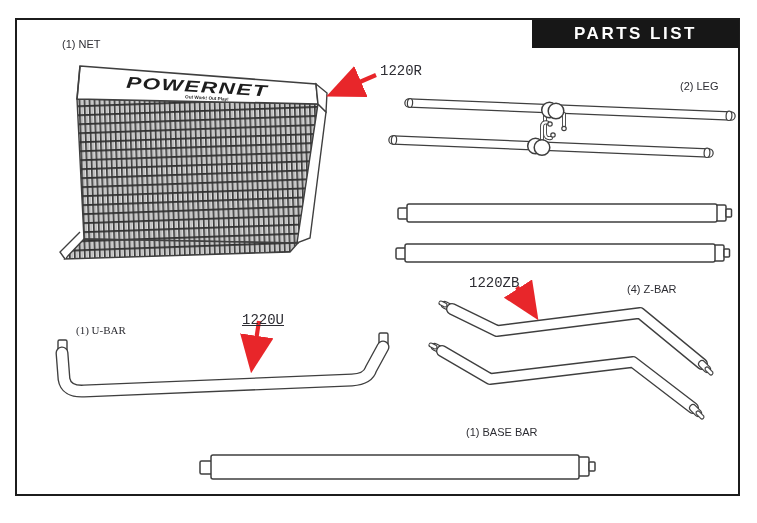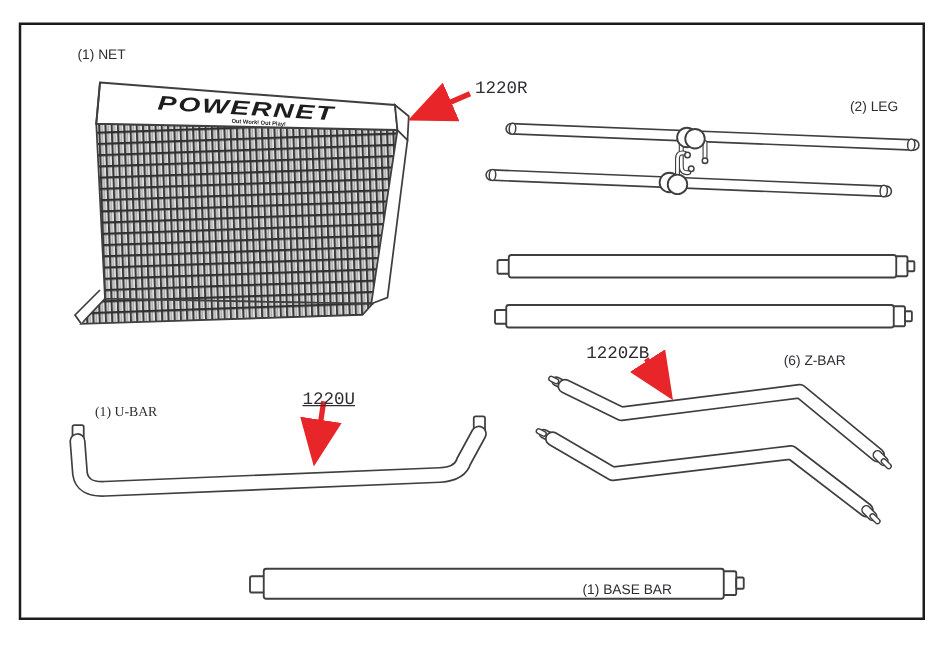--- a/index.html
+++ b/index.html
@@ -27,20 +27,23 @@
   }
   svg{position:absolute;left:0;top:0;}
 </style>
 </head>
 <body>
 
 <div class="canvas">
 
   <div class="page-border"></div>
 
+  <div class="header-box">
+    <span>PARTS LIST</span>
+  </div>
 
   <svg width="757" height="523" viewBox="0 0 757 523">
     <defs>
       <pattern id="mesh" width="5" height="9" patternUnits="userSpaceOnUse" patternTransform="rotate(-2)">
         <rect width="5" height="9" fill="#dedede"></rect>
         <rect x="2.6" width="1" height="9" fill="#a8a8a8"></rect>
         <rect width="1.7" height="9" fill="#3a3a3a"></rect>
         <rect width="5" height="1.8" fill="#303030"></rect>
       </pattern>
       <marker id="arrowhead" markerWidth="9" markerHeight="8" refX="7.5" refY="4" orient="auto">
@@ -161,18 +164,18 @@
       <line x1="376" y1="75" x2="332" y2="94" marker-end="url(#arrowhead)"></line>
       <line x1="517" y1="287" x2="535" y2="315" marker-end="url(#arrowhead)"></line>
       <line x1="259" y1="321" x2="252" y2="367" marker-end="url(#arrowhead)"></line>
     </g>
   </svg>
 
   <div class="part-label" style="left:62px;top:38px;">(1) NET</div>
   <div class="part-code" style="left:380px;top:63px;">1220R</div>
   <div class="part-label" style="left:680px;top:80px;">(2) LEG</div>
   <div class="part-code" style="left:469px;top:275px;text-align:right;">1220ZB</div>
-  <div class="part-label" style="left:627px;top:283px;">(6) Z-BAR</div>
+  <div class="part-label" style="left:627px;top:283px;">(4) Z-BAR</div>
   <div class="part-code" style="left:242px;top:312px;text-decoration:underline;">1220U</div>
   <div class="part-label" style="left:76px;top:324px;font-family:Liberation Serif, serif;">(1) U-BAR</div>
-  <div class="part-label" style="left:466px;top:426px;margin-top:40px;">(1) BASE BAR</div>
+  <div class="part-label" style="left:466px;top:426px;">(1) BASE BAR</div>
 
 </div>
 
 </body></html>

